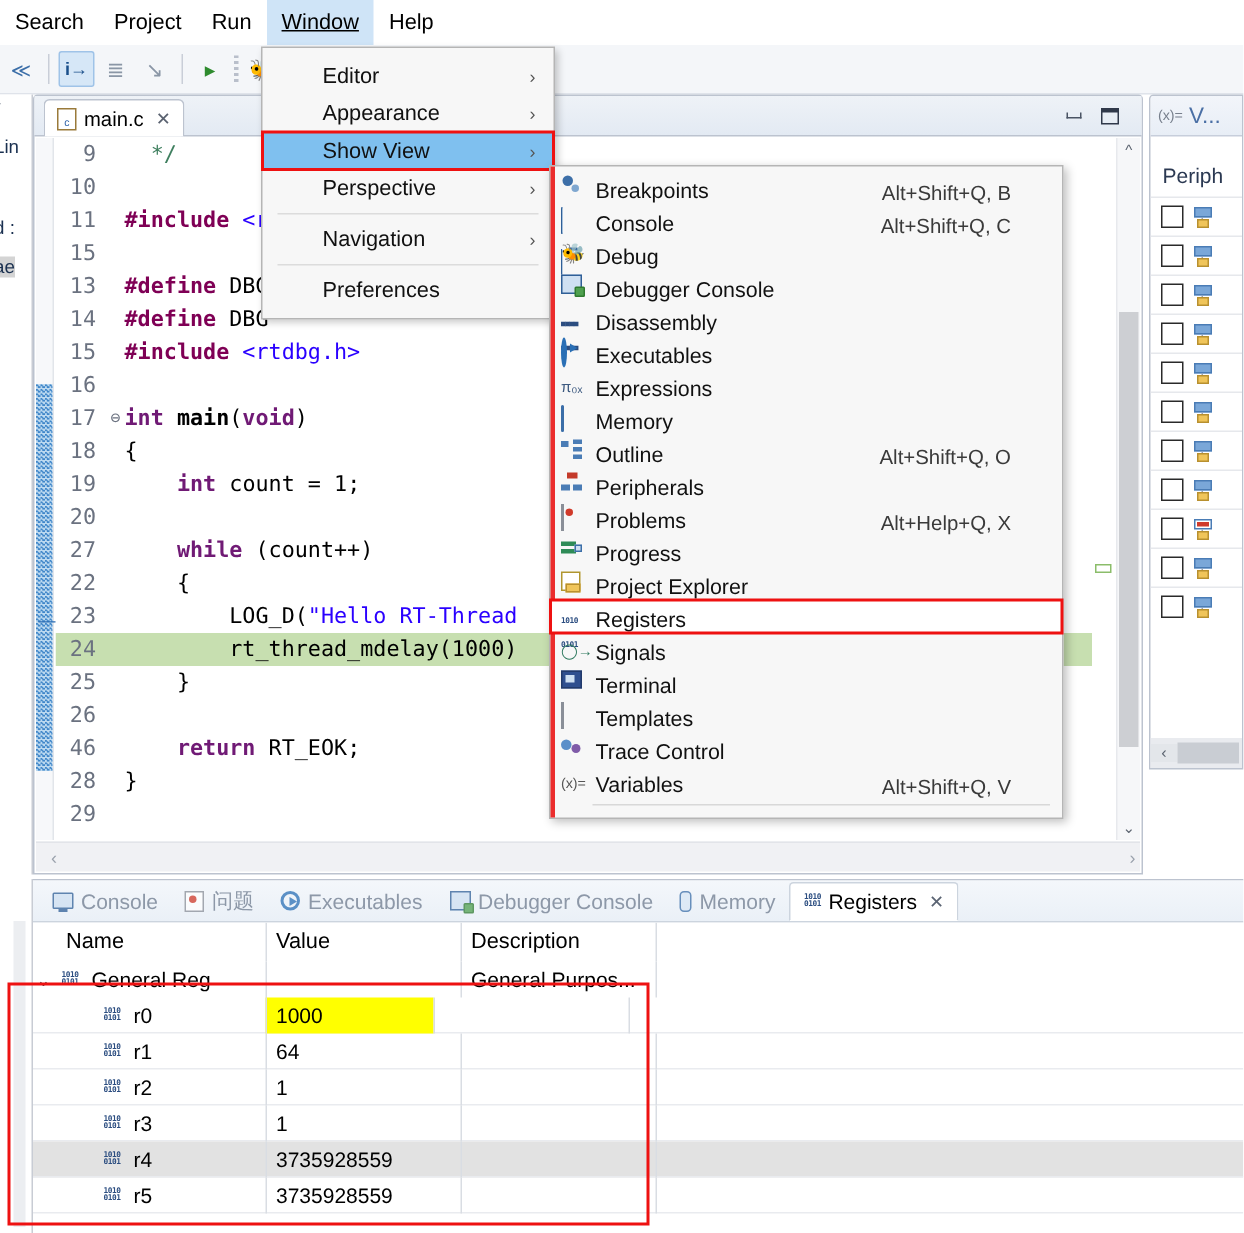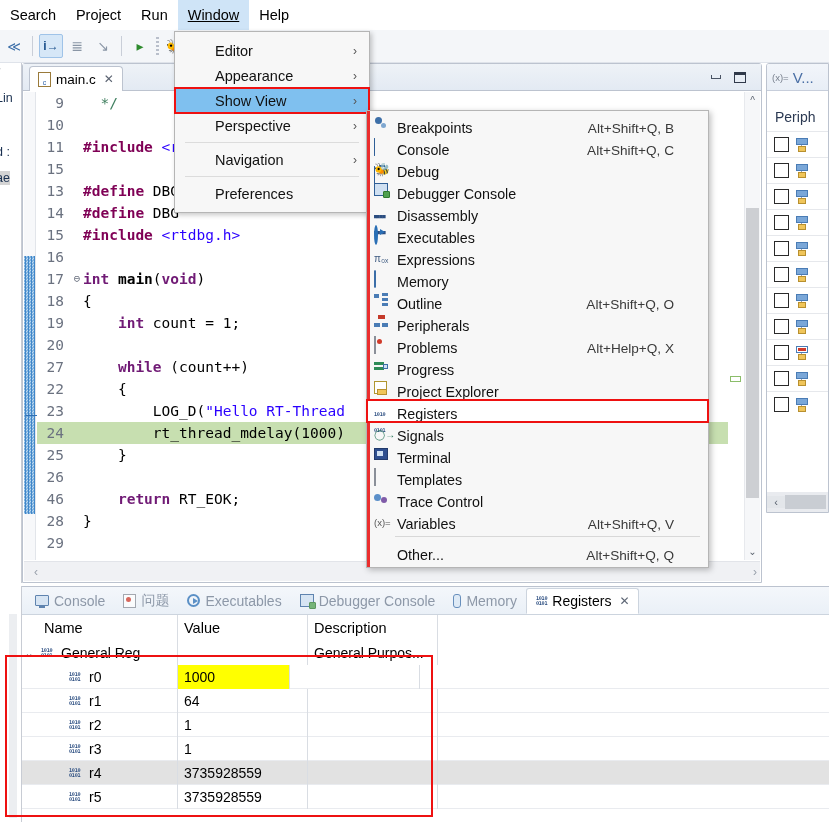--- a/index.html
+++ b/index.html
@@ -601,24 +601,20 @@
       <div class="svi">
         <span class="svicon"><span style="display:inline-block;width:14px;height:12px;position:relative;"><span style="position:absolute;left:0;top:2px;width:7px;height:7px;border-radius:50%;background:#5b8fc9;"></span><span style="position:absolute;left:7px;top:5px;width:6px;height:6px;border-radius:50%;background:#7f5ba8;"></span></span></span>
         <span>Trace Control</span>
       </div>
       <div class="svi">
         <span class="svicon"><span style="font-size:9.5px;color:#555;">(x)=</span></span>
         <span>Variables</span>
         <span class="sk">Alt+Shift+Q, V</span>
       </div>
       <div class="sv-sep"></div>
-      <div class="svi">
-        <span>Other...</span>
-        <span class="sk">Alt+Shift+Q, Q</span>
-      </div>
     </div>
 
   <div class="bp-left-edge">
     <div class="sb"></div>
   </div>
   <div class="bottom-panel">
     <div class="bp-tabbar" id="bp-tabs">
         <div class="bp-tab">
           <span style="display: inline-flex; align-items: center; opacity: 0.75;">
             <span class="ic-mon"></span>

